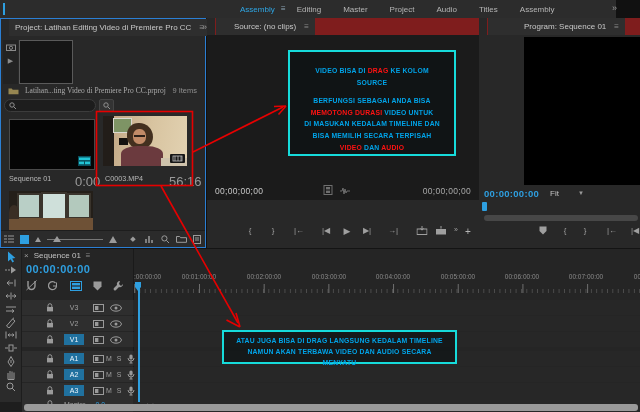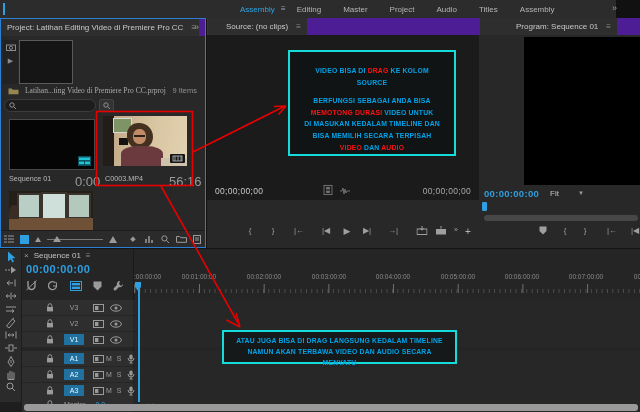--- a/index.html
+++ b/index.html
@@ -14,21 +14,21 @@
          border-bottom:1px solid #191919;}
   .ws-edge{position:absolute;left:3px;top:3px;width:2px;height:12px;background:#2e9fe0;}
   .ws-tabs{position:absolute;left:240px;top:0;height:18px;display:flex;align-items:center;gap:22px;}
   .ws-tab{font-size:8px;color:#b5b5b5;cursor:default;white-space:nowrap;}
   .ws-tab.active{color:#2ea7e6;}
   .ws-menu{position:absolute;left:281px;top:4px;font-size:8px;color:#8fa8b8;}
   .ws-more{position:absolute;left:612px;top:3px;font-size:9px;color:#9a9a9a;}
 
   
   .panel{position:absolute;top:18px;height:230px;background:#282828;}
-  .tabbar{position:absolute;left:0;top:0;right:0;height:17px;background:#4c1d95;}
+  .tabbar{position:absolute;left:8px;top:0;right:0;height:17px;background:#7f1d1d;}
   .ptab{position:absolute;top:0;height:17px;background:#2e2e2e;display:flex;align-items:center;
         padding:0 6px;font-size:8px;color:#c8c8c8;white-space:nowrap;}
   .ptab .menu-glyph{margin-left:8px;color:#8a8a8a;}
 
   
   #project{left:0;width:206px;border:1px solid #2b7fd4;box-sizing:border-box;}
   .pv-strip{position:absolute;left:2px;top:21px;width:15px;height:44px;background:#222;
             display:flex;flex-direction:column;align-items:center;gap:6px;padding-top:4px;box-sizing:border-box;}
   .pv-thumb{position:absolute;left:18px;top:21px;width:52px;height:42px;background:#151515;border:1px solid #5a5a5a;}
   .info-row{position:absolute;left:4px;top:67px;width:196px;height:10px;font-size:7.5px;color:#ababab;}

